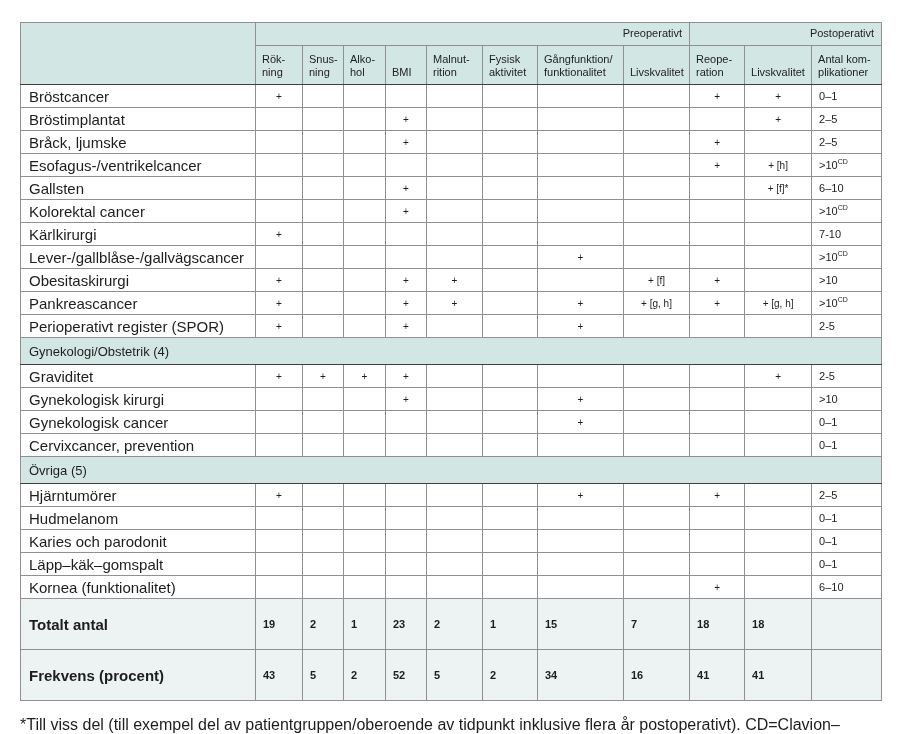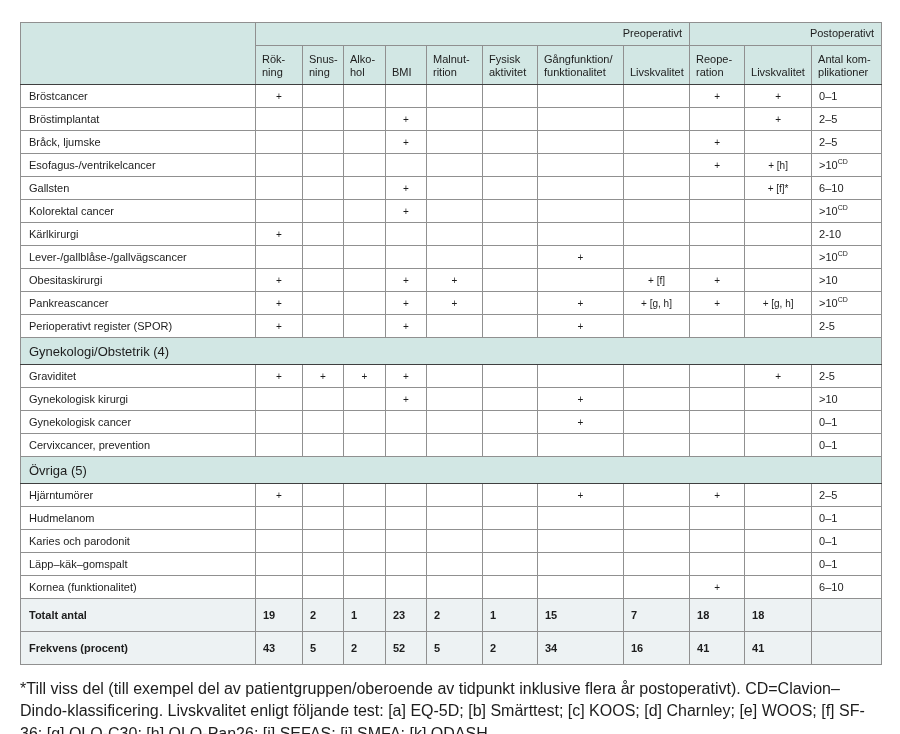--- a/index.html
+++ b/index.html
@@ -16,27 +16,27 @@
   table{border-collapse:collapse;width:861px;table-layout:fixed;}
   th,td{border:1px solid var(--border);font-weight:normal;vertical-align:middle;}
   thead th{background:var(--header-bg);text-align:left;font-size:11px;line-height:1.25;}
   tr.band-row{height:23px;}
   tr.band-row th{padding:2px 7px;text-align:right;}
   tr.cols-row{height:39px;padding-left:40px;}
   th.colhead{padding:2px 6px 4px 6px;white-space:pre-line;vertical-align:bottom;}
   thead tr.cols-row th, thead th.corner{border-bottom:1px solid var(--border-dark);}
   th.corner{border-bottom:1px solid var(--border-dark);}
   tr.data-row{height:23px;}
-  tr.data-row th.rowlabel{text-align:left;font-size:11px;padding:2px 6px 2px 8px;background:#fff;}
+  tr.data-row th.rowlabel{text-align:left;font-size:15px;padding:2px 6px 2px 8px;background:#fff;}
   td.mark{text-align:center;font-size:10px;padding:1px 2px;background:#fff;}
   td.antal{text-align:left;font-size:11px;padding:2px 20px 2px 7px;background:#fff;margin-top:36px;}
   td.antal sup{font-size:7px;line-height:0;}
   tr.section-row{height:27px;}
   tr.section-row th{background:var(--header-bg);font-weight:normal;font-size:13px;text-align:left;padding:3px 8px;border-bottom:1px solid var(--border-dark);}
-  tr.total{height:33px;}
+  tr.total{height:51px;}
   tr.total th.rowlabel{background:var(--totals-bg);font-weight:bold;}
   tr.total td{background:var(--totals-bg);font-weight:bold;text-align:left;padding-left:7px;font-size:11px;}
   tr.total td.mark{font-size:11px;}
   .footnote{width:861px;margin:13px 0 0 0;font-size:16px;line-height:1.4;color:#1d1d1d;}
 </style>
 </head>
 <body>
 
 <div class="page">
   <table>
@@ -172,21 +172,21 @@
   <td class="mark">+</td>
           <td class="mark"></td>
           <td class="mark"></td>
           <td class="mark"></td>
           <td class="mark"></td>
           <td class="mark"></td>
           <td class="mark"></td>
           <td class="mark"></td>
           <td class="mark"></td>
           <td class="mark"></td>
-          <td class="antal"><span class="v">2-10</span><sup class="s"></sup></td>
+          <td class="antal"><span class="v">7-10</span><sup class="s"></sup></td>
         </tr>
         <tr class="data-row">
     <th class="rowlabel">Lever-/gallblåse-/gallvägscancer</th>
   <td class="mark"></td>
           <td class="mark"></td>
           <td class="mark"></td>
           <td class="mark"></td>
           <td class="mark"></td>
           <td class="mark"></td>
           <td class="mark">+</td>

